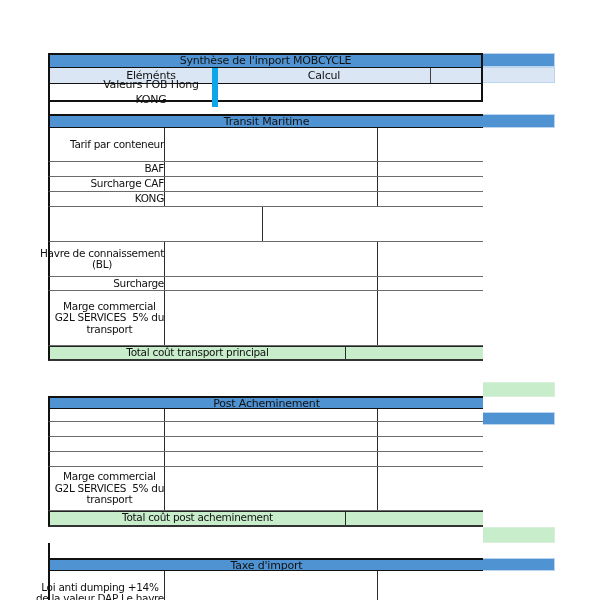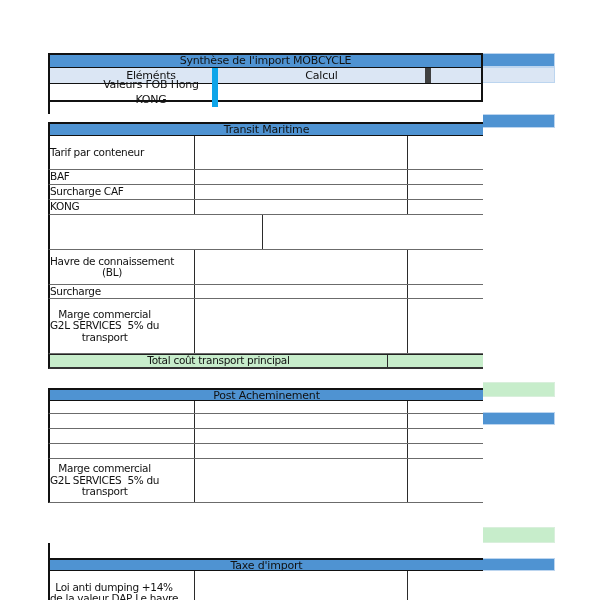--- a/index.html
+++ b/index.html
@@ -8,36 +8,36 @@
     font-family:"DejaVu Sans","Liberation Sans",sans-serif;color:#111;
   }
   .abs{position:absolute;}
   
   .t1{left:48px;top:53px;width:435px;border:2px solid #111;box-sizing:border-box;background:#fff;}
   .t1-title{height:13px;background:#4f93d2;border-bottom:1px solid #111;
     text-align:center;font-size:11px;line-height:12px;letter-spacing:-0.2px;box-sizing:border-box;}
   .t1-head{display:flex;height:16px;background:#dbe6f4;border-bottom:1px solid #111;box-sizing:border-box;}
   .t1-body{display:flex;height:16px;box-sizing:border-box;align-items:center;}
   .hca{width:128px;border-right:6px solid #0ea5e9;margin-left:40px;}
-  .hcb{width:213px;border-right:6px solid #404040;}
+  .hcb{width:213px;border-right:1px solid #404040;}
   .hcc{flex:1;position:relative;overflow:hidden;}
   .t1 .cell{box-sizing:border-box;text-align:center;font-size:11px;line-height:15px;letter-spacing:-0.2px;}
   .valclip{position:absolute;left:50px;top:0;white-space:nowrap;}
   
   .sec{left:48px;width:435px;}
   .shead{box-sizing:border-box;background:#4f93d2;border:solid #111;border-width:2px 0 1px 2px;
     text-align:center;font-size:11px;letter-spacing:-0.2px;display:flex;align-items:center;justify-content:center;}
   .row{display:flex;width:435px;box-sizing:border-box;border-left:2px solid #111;border-bottom:1px solid #6b6b6b;background:#fff;}
-  .rca{width:145px;box-sizing:border-box;border-right:1px solid #2b2b2b;display:flex;align-items:center;justify-content:flex-start;}
+  .rca{width:115px;box-sizing:border-box;border-right:1px solid #2b2b2b;display:flex;align-items:center;justify-content:flex-end;}
   .rcb{width:213px;box-sizing:border-box;border-right:1px solid #2b2b2b;}
   .rcc{flex:1;}
   .lbl{font-size:10.5px;line-height:11.5px;letter-spacing:-0.3px;text-align:center;white-space:pre;}
   .total{display:flex;width:435px;box-sizing:border-box;background:#c7edcb;
     border-left:2px solid #111;border-top:1px solid #222;border-bottom:2px solid #333;}
-  .tlabel{width:338px;box-sizing:border-box;border-right:1px solid #2b2b2b;display:flex;align-items:flex-start;justify-content:center;}
+  .tlabel{width:296px;box-sizing:border-box;border-right:1px solid #2b2b2b;display:flex;align-items:flex-start;justify-content:center;}
   .tval{flex:1;}
   
   .ext{left:483px;width:72px;box-sizing:border-box;border:1px solid #bcd5ef;border-left:none;}
   .ext-blue{background:#4f93d2;}
   .ext-lblue{background:#dbe6f4;}
   .ext-green{background:#c7edcb;border-color:#d9efdc;}
   
   .gapline{left:48px;width:2px;background:#111;}
 </style>
 </head>
@@ -54,21 +54,21 @@
         <span class="valclip">Valeurs</span>
       </div>
     </div>
     <div class="t1-body">
       <div class="cell hca">Valeurs FOB Hong KONG</div>
       <div class="cell hcb"></div>
       <div class="cell hcc"></div>
     </div>
   </section>
 
-  <section class="abs sec" style="top:122px">
+  <section class="abs sec" style="top:114px">
     <div class="shead" style="height:14px">Transit Maritime</div>
 
     <div class="row" style="height:34px">
       <div class="rca">
           <span class="lbl">Tarif par conteneur</span>
         </div>
       <div class="rcb"></div>
         <div class="rcc"></div>
     </div>
     <div class="row" style="height:15px">
@@ -122,21 +122,21 @@
     </div>
 
     <div class="total" style="height:15px">
       <div class="tlabel">
           <span class="lbl">Total coût transport principal</span>
         </div>
       <div class="tval"></div>
     </div>
   </section>
 
-  <section class="abs sec" style="top:388px">
+  <section class="abs sec" style="top:396px">
     <div class="shead" style="height:13px">Post Acheminement</div>
 
     <div class="row" style="height:13px">
       <div class="rca">
           <span class="lbl"></span>
         </div>
       <div class="rcb"></div>
         <div class="rcc"></div>
     </div>
     <div class="row" style="height:15px">
@@ -163,20 +163,26 @@
     <div class="row" style="height:44px">
       <div class="rca">
           <span class="lbl">Marge commercial
 G2L SERVICES  5% du
 transport</span>
         </div>
       <div class="rcb"></div>
         <div class="rcc"></div>
     </div>
 
+    <div class="total" style="height:16px">
+      <div class="tlabel">
+          <span class="lbl">Total coût post acheminement</span>
+        </div>
+      <div class="tval"></div>
+    </div>
   </section>
 
   <section class="abs sec" style="top:558px">
     <div class="shead" style="height:13px">Taxe d'import</div>
     <div class="row" style="height:45px">
       <div class="rca">
           <span class="lbl">Loi anti dumping +14%
 de la valeur DAP Le havre</span>
         </div>
       <div class="rcb"></div>

